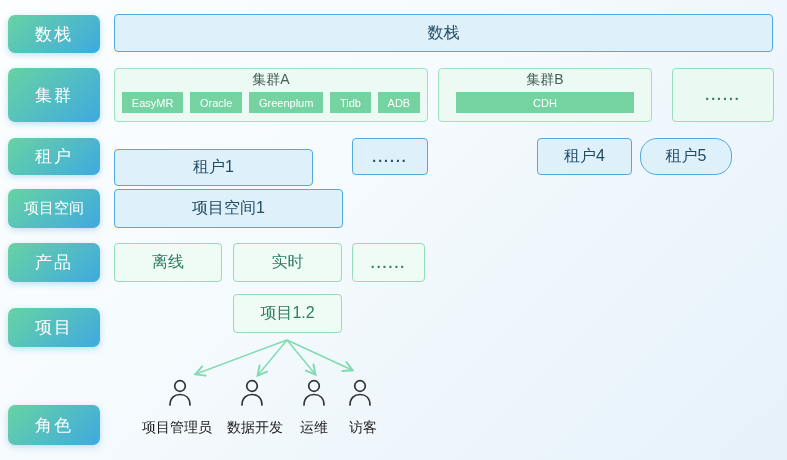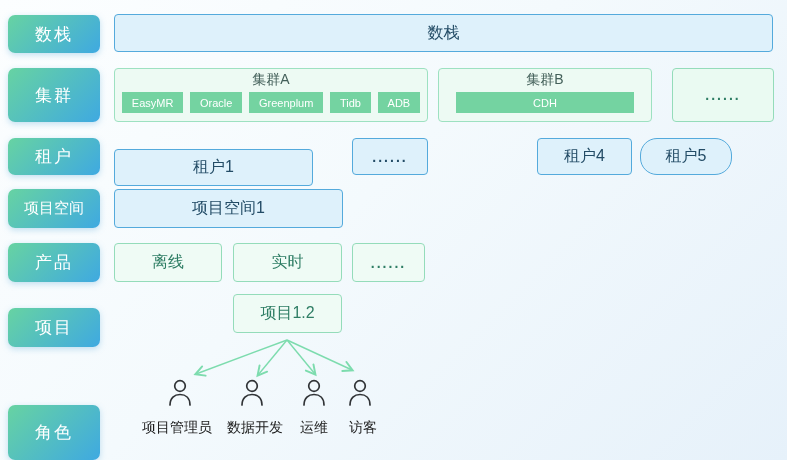--- a/index.html
+++ b/index.html
@@ -58,21 +58,21 @@
 <body>
 
 <div class="canvas">
 
   <div class="side-btn" style="top:15px;height:38px;">数栈</div>
   <div class="side-btn" style="top:68px;height:54px;">集群</div>
   <div class="side-btn" style="top:138px;height:37px;">租户</div>
   <div class="side-btn small" style="top:189px;height:39px;">项目空间</div>
   <div class="side-btn" style="top:243px;height:39px;">产品</div>
   <div class="side-btn" style="top:294px;height:39px;margin-top:14px;">项目</div>
-  <div class="side-btn" style="top:405px;height:55px;">角色</div>
+  <div class="side-btn" style="top:405px;height:40px;">角色</div>
 
   <div class="box blue" style="left:114px;top:14px;width:659px;height:38px;">数栈</div>
 
   <div class="box cluster" style="left:114px;top:68px;width:314px;height:54px;">
     <div class="cluster-title">集群A</div>
     <div class="chip-row">
       <div class="chip">EasyMR</div>
       <div class="chip">Oracle</div>
       <div class="chip">Greenplum</div>
       <div class="chip">Tidb</div>

